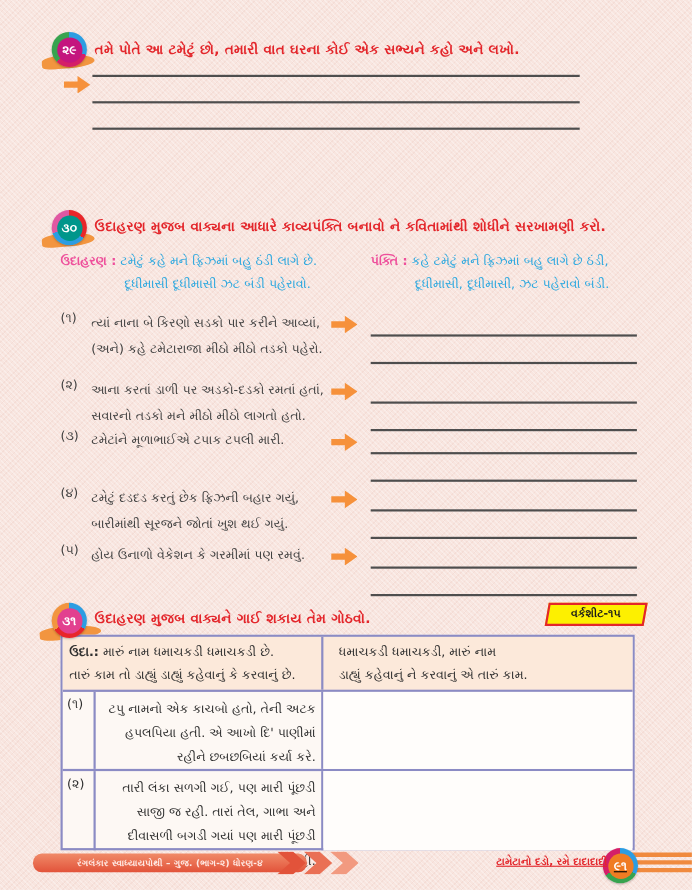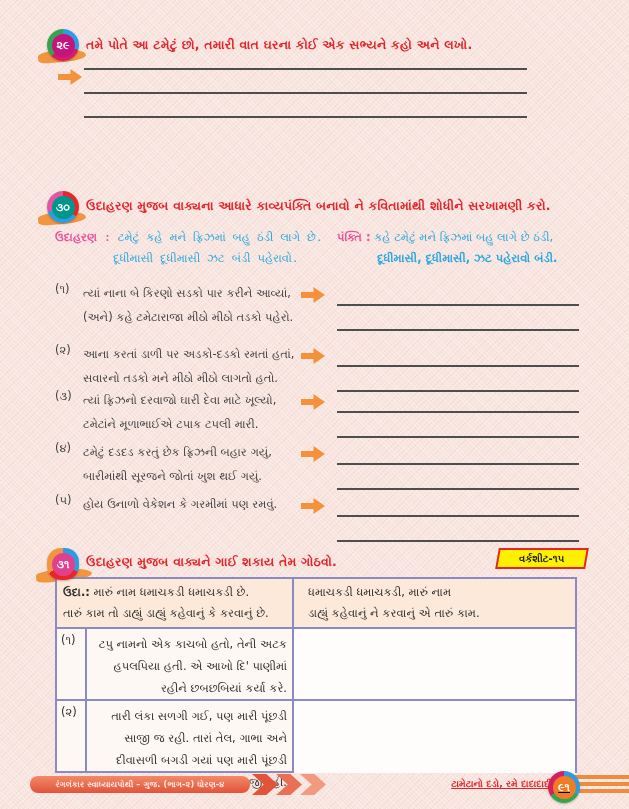--- a/index.html
+++ b/index.html
@@ -42,24 +42,24 @@
   .lines29 { position:absolute; left:84px; top:46px; width:443px; }
   .lines29 .wline { height:24px; }
 
   .arrow { position:absolute; background:#f6913b;
            clip-path:polygon(0 32%, 52% 32%, 52% 0, 100% 50%, 52% 100%, 52% 68%, 0 68%); }
 
   
   .example { position:absolute; left:55px; top:227px; width:545px; display:flex;
              font-size:11.5px; color:#2aa7df; line-height:21px; }
   .ex-label { color:#ee4f9b; font-weight:bold; }
-  .ex-col-left  { width:282px;font-family:Liberation Mono, monospace; }
+  .ex-col-left  { width:282px; }
   .ex-col-right { flex:1; }
   .ex-indent { padding-left:58px; }
-  .ex-indent2 { padding-left:40px;font-weight:bold; }
+  .ex-indent2 { padding-left:40px; }
 
   
   .item { position:absolute; left:55px; width:524px; display:flex; align-items:flex-start; }
   .item-num { width:28px; font-size:11.5px; color:#3f3f3f; padding-top:1px; }
   .item-text { width:212px; font-size:11.5px; color:#3f3f3f; line-height:24px; }
   .item-mid { width:42px; position:relative; height:40px; }
   .item-mid .arrow { width:24px; height:16px; left:6px; top:6px; position:absolute; }
   .item-answers { flex:1; }
   .item-answers .wline { height:25px; }
 
@@ -78,21 +78,21 @@
   .t-head .cell-r { flex:1; padding:3px 4px 0 14px; }
   .t-label { color:#2e2e2e; font-weight:bold; }
   .t-row { display:flex; height:72px; border-bottom:2px solid #8b8bc4;
            font-size:11.5px; color:#2e2e2e; }
   .t-row:last-child { border-bottom:none; }
   .t-num { width:30px; border-right:2px solid #8b8bc4; padding:4px 0 0 4px; }
   .t-text { width:207px; border-right:2px solid #8b8bc4; padding:4px 5px 0 5px; line-height:22px;text-align:right; }
   .t-ans { flex:1; background:#fffdfb; }
 
   
-  .f-banner { position:absolute; left:30px; top:776px; width:220px; height:17px;
+  .f-banner { position:absolute; left:30px; top:776px; width:249px; height:17px;
               background:linear-gradient(180deg,#f08a68,#e2533a); border-radius:8px;
               display:flex; align-items:center; justify-content:center; z-index:3; }
   .f-banner span { color:#ffe9e4; font-size:8px; font-weight:bold; letter-spacing:.2px; }
   .f-chevron { position:absolute; top:774px; height:21px; width:26px;
                clip-path:polygon(0 0, 55% 0, 100% 50%, 55% 100%, 0 100%, 45% 50%); z-index:3; }
   .f-right-text { position:absolute; left:402px; top:778px; width:150px; text-align:right;
                   color:#e3262b; font-weight:bold; font-size:9.5px; z-index:4;text-decoration:underline; }
   .f-bars { position:absolute; right:0; top:775px; width:72px; z-index:2; }
   .f-bars div { height:4px; background:#f08a3e; margin-bottom:3px; border-radius:2px 0 0 2px; }
   .pageno { left:548px; top:771px;text-decoration:underline; }
@@ -158,21 +158,20 @@
       </div>
     <div class="item-answers">
       <div class="wline"></div>
       <div class="wline"></div>
     </div>
   </div>
 
   <div class="item" style="top:388px;">
     <div class="item-num">(૩)</div>
     <div class="item-text">
-      <div>ત્યાં ફ્રિઝનો દરવાજો ઘારી દેવા માટે ખૂલ્યો,</div>
       <div>ટમેટાંને મૂળાભાઈએ ટપાક ટપલી મારી.</div>
     </div>
     <div class="item-mid">
         <div class="arrow"></div>
       </div>
     <div class="item-answers">
       <div class="wline"></div>
       <div class="wline"></div>
     </div>
   </div>
@@ -200,21 +199,21 @@
     <div class="item-mid">
         <div class="arrow"></div>
       </div>
     <div class="item-answers">
       <div class="wline"></div>
       <div class="wline"></div>
     </div>
   </div>
 
   <div class="swoosh" style="left:36px; top:569px; width:56px; height:12px;"></div>
-  <div class="badge ring31" style="left:47px; top:548px;border-radius:14px;">
+  <div class="badge ring31" style="left:47px; top:548px;">
     <span class="inner">૩૧</span>
   </div>
   <div class="heading" style="left:86px; top:554px; width:400px;">ઉદાહરણ મુજબ વાક્યને ગાઈ શકાય તેમ ગોઠવો.</div>
   <div class="worksheet">
     <span>વર્કશીટ-૧૫</span>
   </div>
 
   <div class="gtable">
     <div class="t-head">
       <div class="cell-l">

